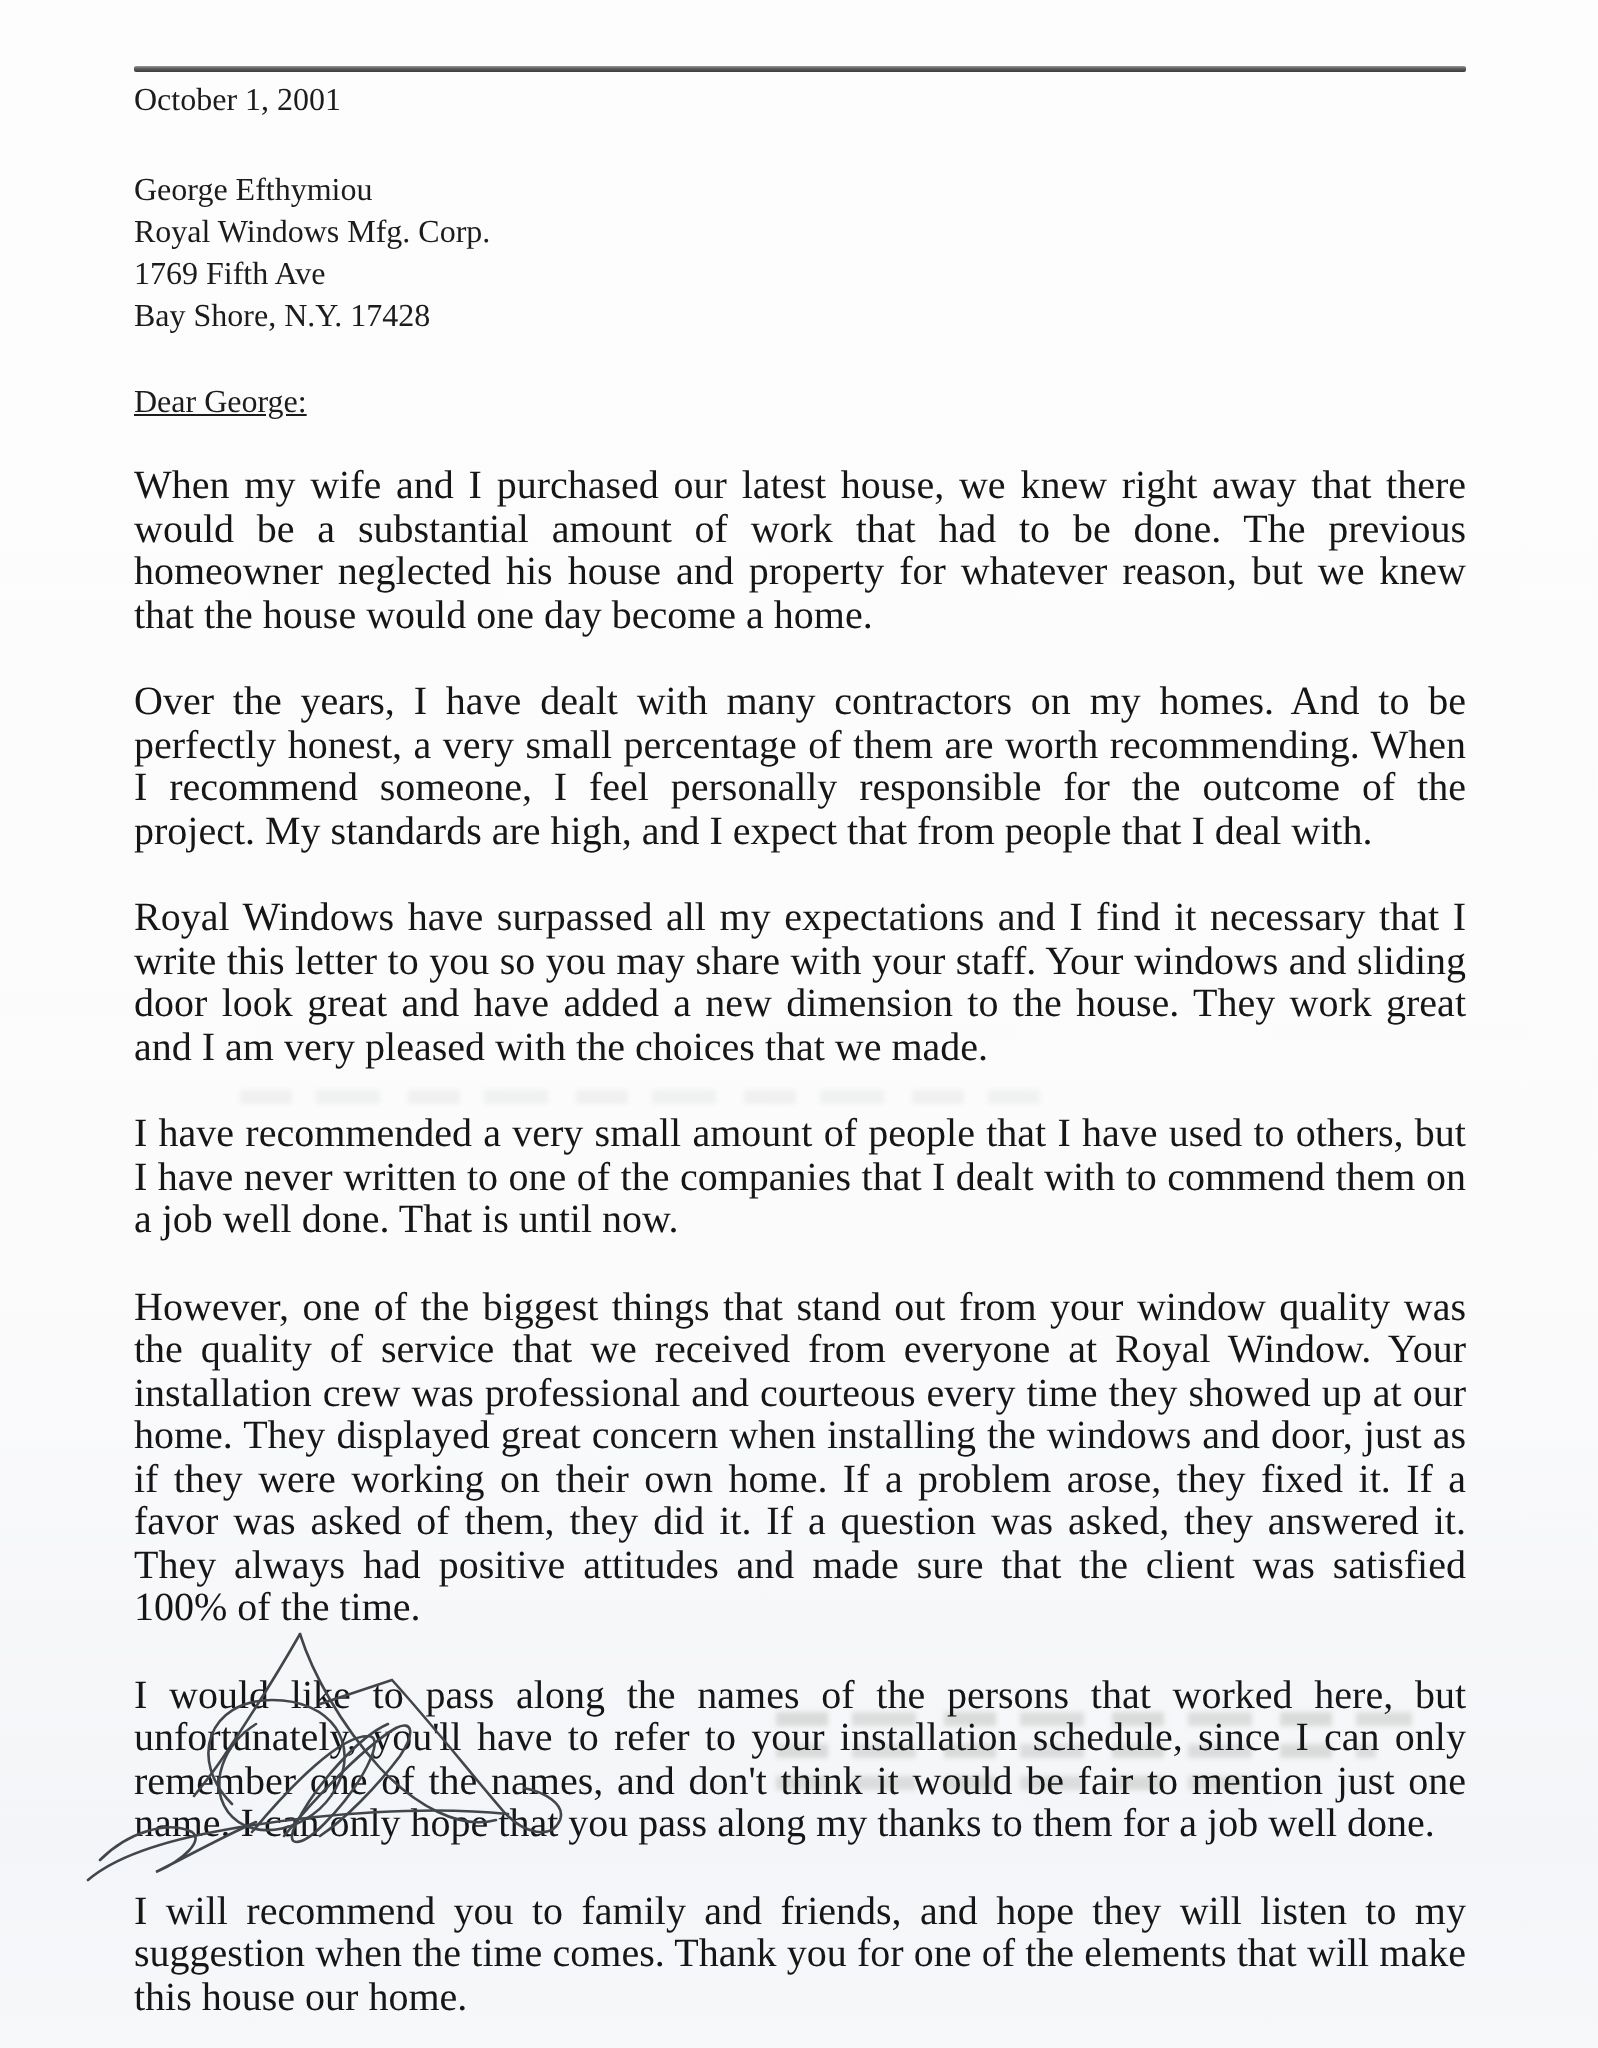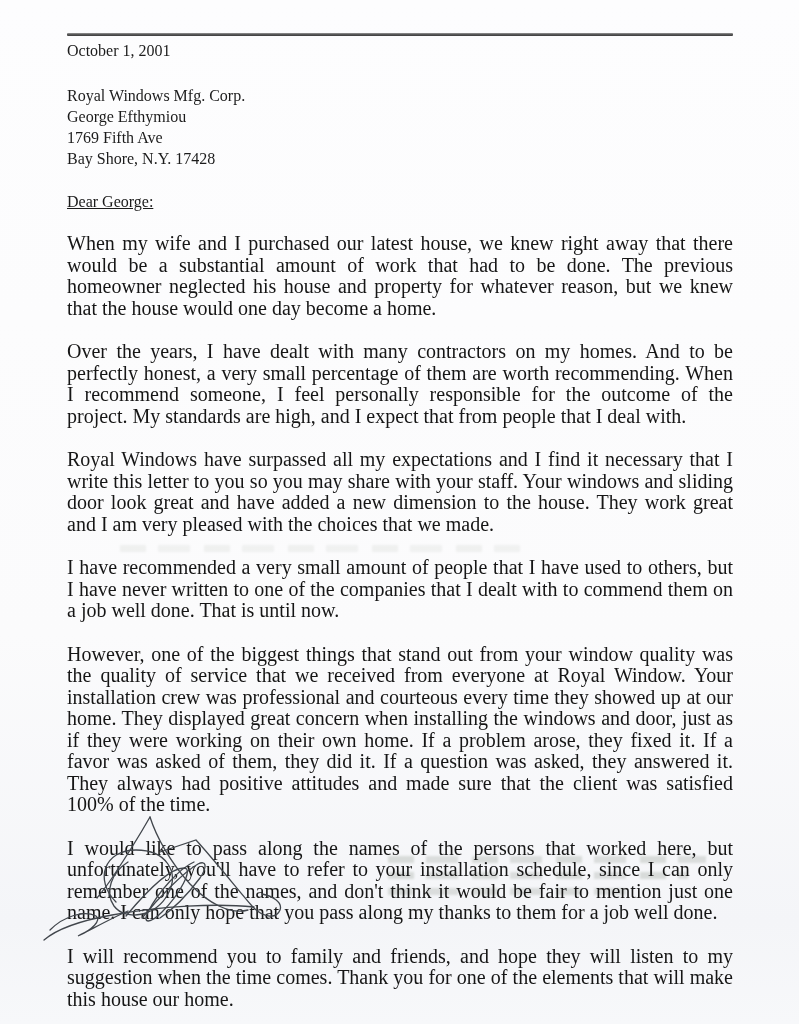--- a/index.html
+++ b/index.html
@@ -119,22 +119,22 @@
   </div>
 
   <div class="content">
 
 
     <div class="rule"></div>
 
     <div class="date">October 1, 2001</div>
 
     <div class="recipient">
+      <div>George Efthymiou</div>
       <div>Royal Windows Mfg. Corp.</div>
-      <div>George Efthymiou</div>
       <div>1769 Fifth Ave</div>
       <div>Bay Shore, N.Y. 17428</div>
     </div>
 
     <div class="salutation">Dear George:</div>
 
     <p class="body-par">When my wife and I purchased our latest house, we knew right away that there would be a substantial amount of work that had to be done.  The previous homeowner neglected his house and property for whatever reason, but we knew that the house would one day become a home.</p>
     <p class="body-par">Over the years, I have dealt with many contractors on my homes.  And to be perfectly honest, a very small percentage of them are worth recommending.  When I recommend someone, I feel personally responsible for the outcome of the project.  My standards are high, and I expect that from people that I deal with.</p>
     <p class="body-par">Royal Windows have surpassed all my expectations and I find it necessary that I write this letter to you so you may share with your staff.  Your windows and sliding door look great and have added a new dimension to the house.  They work great and I am very pleased with the choices that we made.</p>
     <p class="body-par">I have recommended a very small amount of people that I have used to others, but I have never written to one of the companies that I dealt with to commend them on a job well done.  That is until now.</p>

